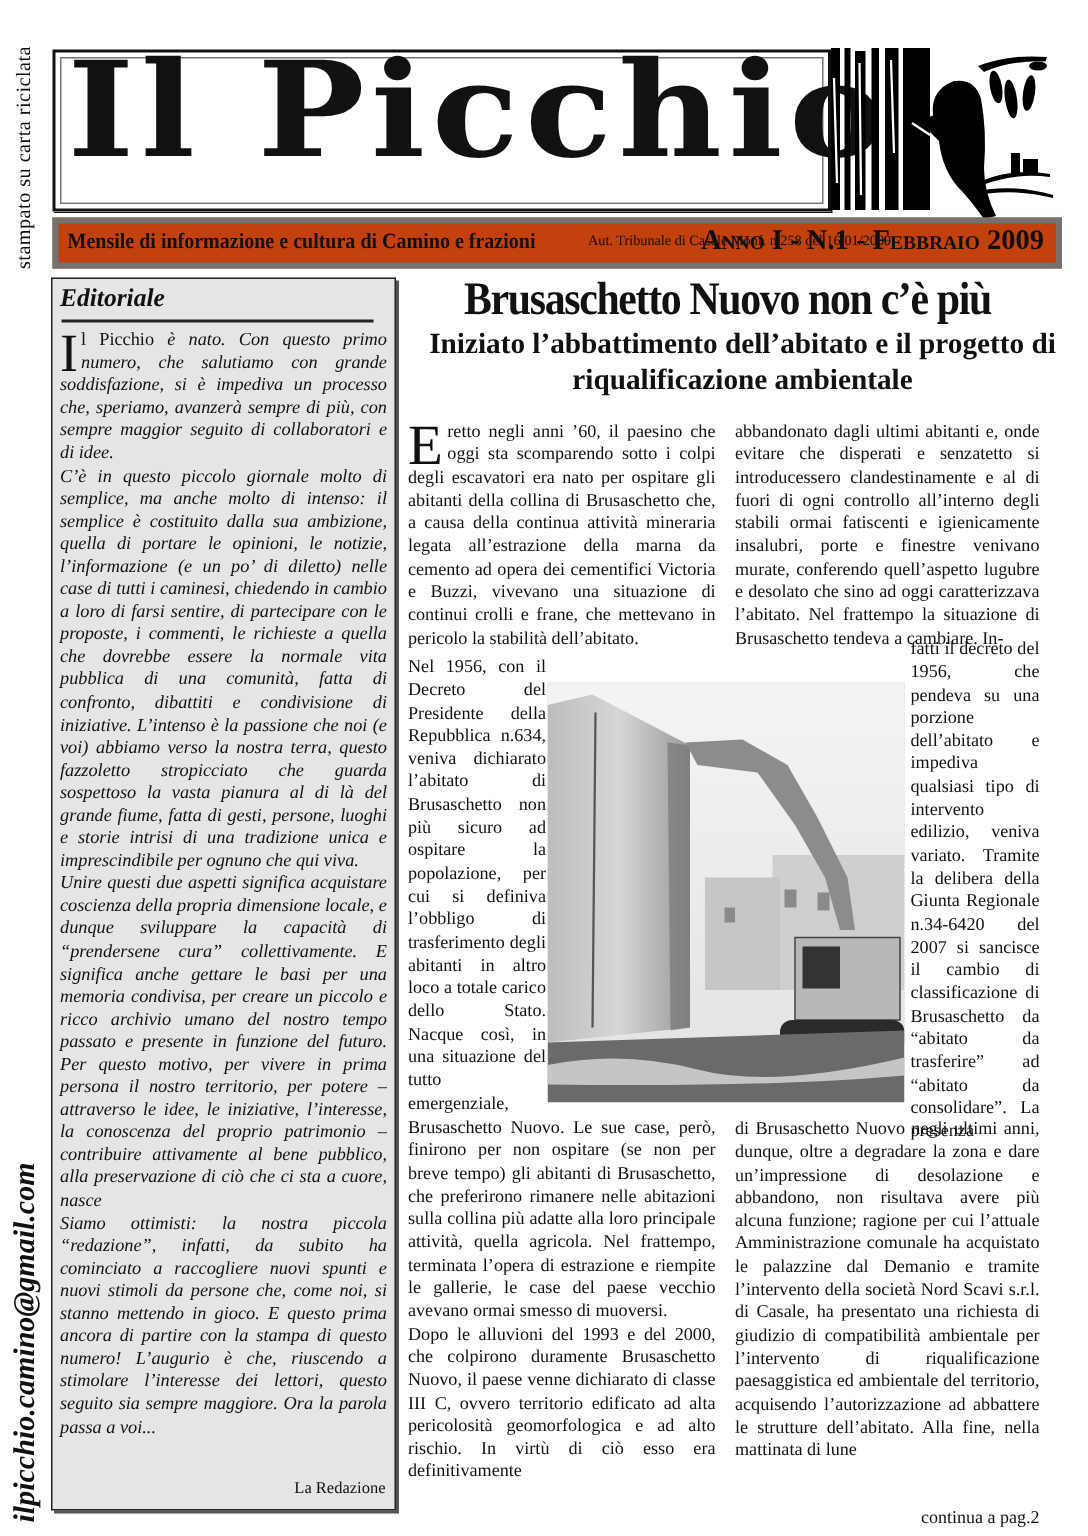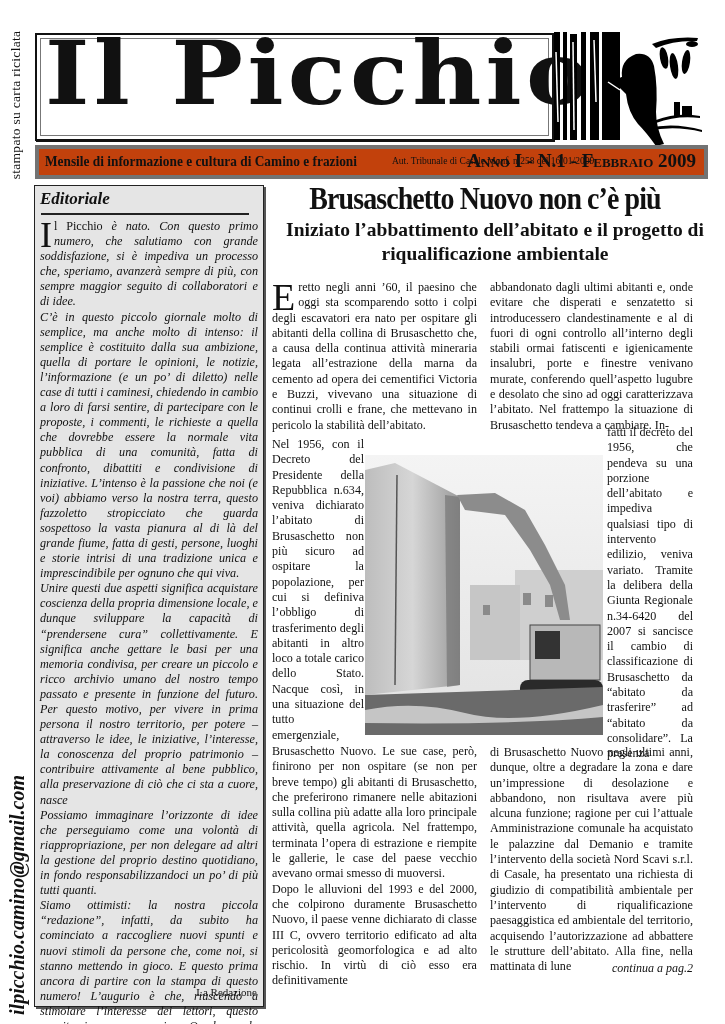--- a/index.html
+++ b/index.html
@@ -51,21 +51,21 @@
   
   .col { font-size:12.1px; line-height:15.3px; text-align:justify; font-family:"Liberation Serif", serif; }
   .col p { margin:0; }
   .col1a { left:272px; top:280px; width:205px; }
   .col1a .dropcap { float:left; font-size:38px; line-height:30px; margin:2px 3px -2px 0; }
   .col1b { left:272px; top:437px; width:92px; }
   .col1c { left:272px; top:744px; width:205px; }
   .col2a { left:490px; top:280px; width:203px; }
   .col2b { left:607px; top:425px; width:86px; }
   .col2c { left:490px; top:745px; width:203px; }
-  .continua { right:32px; top:961px; font-size:12px; font-style:italic; }
+  .continua { right:32px; top:1004px; font-size:12px; }
 
   
   .photo { left:365px; top:455px; width:238px; height:280px; overflow:hidden; background:#d8d8d8; }
 </style>
 </head>
 <body>
 
 <div class="abs side-top">
   <span>stampato su carta riciclata</span>
 </div>
@@ -114,21 +114,20 @@
   <span class="sub-issue">Anno I - N.1 - Febbraio 2009</span>
 </div>
 
 <div class="abs edit">
   <div class="edit-title">Editoriale</div>
   <div class="edit-rule"></div>
   <div class="edit-body">
     <p><span class="dropcap">I</span><span class="up">l Picchio</span><span> è nato. Con questo primo numero, che salutiamo con grande soddisfazione, si è impediva un processo che, speriamo, avanzerà sempre di più, con sempre maggior seguito di collaboratori e di idee.</span></p>
     <p>C’è in questo piccolo giornale molto di semplice, ma anche molto di intenso: il semplice è costituito dalla sua ambizione, quella di portare le opinioni, le notizie, l’informazione (e un po’ di diletto) nelle case di tutti i caminesi, chiedendo in cambio a loro di farsi sentire, di partecipare con le proposte, i commenti, le richieste a quella che dovrebbe essere la normale vita pubblica di una comunità, fatta di confronto, dibattiti e condivisione di iniziative. L’intenso è la passione che noi (e voi) abbiamo verso la nostra terra, questo fazzoletto stropicciato che guarda sospettoso la vasta pianura al di là del grande fiume, fatta di gesti, persone, luoghi e storie intrisi di una tradizione unica e imprescindibile per ognuno che qui viva.</p>
     <p>Unire questi due aspetti significa acquistare coscienza della propria dimensione locale, e dunque sviluppare la capacità di “prendersene cura” collettivamente. E significa anche gettare le basi per una memoria condivisa, per creare un piccolo e ricco archivio umano del nostro tempo passato e presente in funzione del futuro. Per questo motivo, per vivere in prima persona il nostro territorio, per potere – attraverso le idee, le iniziative, l’interesse, la conoscenza del proprio patrimonio – contribuire attivamente al bene pubblico, alla preservazione di ciò che ci sta a cuore, nasce</p>
-    <p>Possiamo immaginare l’orizzonte di idee che perseguiamo come una volontà di riappropriazione, per non delegare ad altri la gestione del proprio destino quotidiano, in fondo responsabilizzandoci un po’ di più tutti quanti.</p>
     <p>Siamo ottimisti: la nostra piccola “redazione”, infatti, da subito ha cominciato a raccogliere nuovi spunti e nuovi stimoli da persone che, come noi, si stanno mettendo in gioco. E questo prima ancora di partire con la stampa di questo numero! L’augurio è che, riuscendo a stimolare l’interesse dei lettori, questo seguito sia sempre maggiore. Ora la parola passa a voi...</p>
   </div>
   <div class="edit-sign">La Redazione</div>
 </div>
 
 <div class="abs headline">Brusaschetto Nuovo non c’è più</div>
 <div class="abs subhead">Iniziato l’abbattimento dell’abitato e il progetto di riqualificazione ambientale</div>
 
 <div class="abs col col1a">
   <p><span class="dropcap">E</span><span>retto negli anni ’60, il paesino che oggi sta scomparendo sotto i colpi degli escavatori era nato per ospitare gli abitanti della collina di Brusaschetto che, a causa della continua attività mineraria legata all’estrazione della marna da cemento ad opera dei cementifici Victoria e Buzzi, vivevano una situazione di continui crolli e frane, che mettevano in pericolo la stabilità dell’abitato.</span></p>

